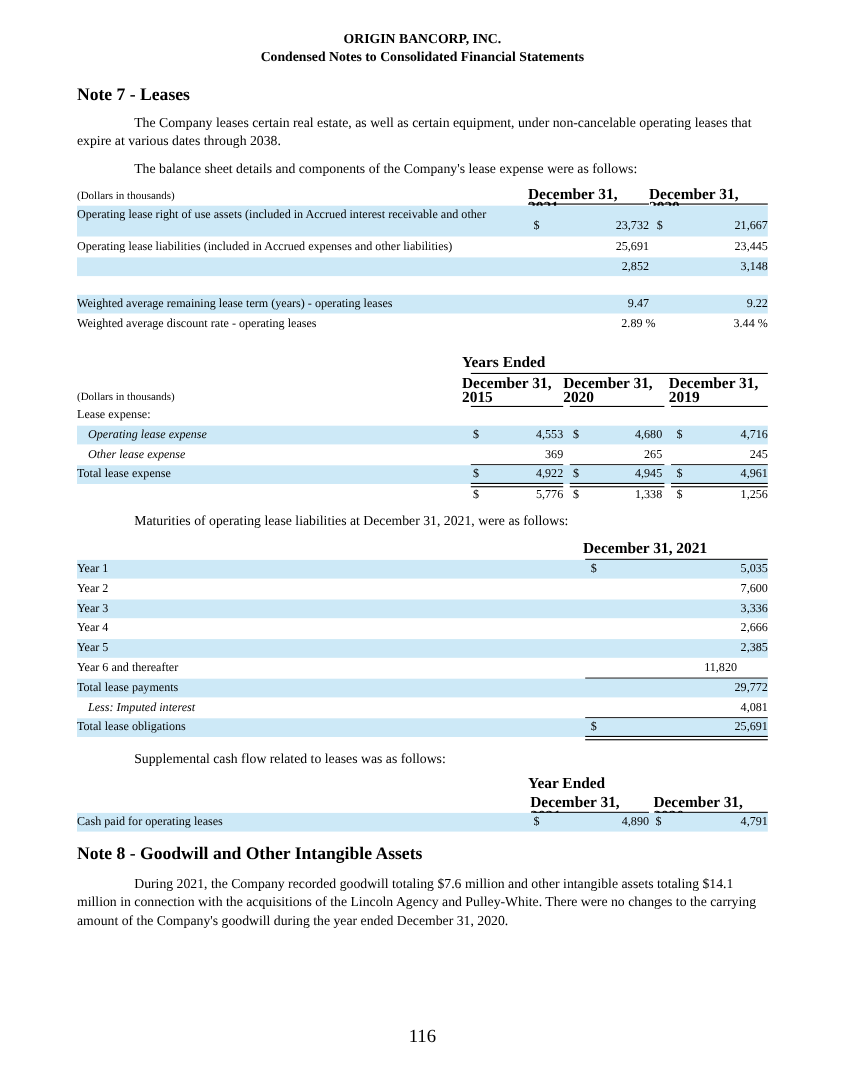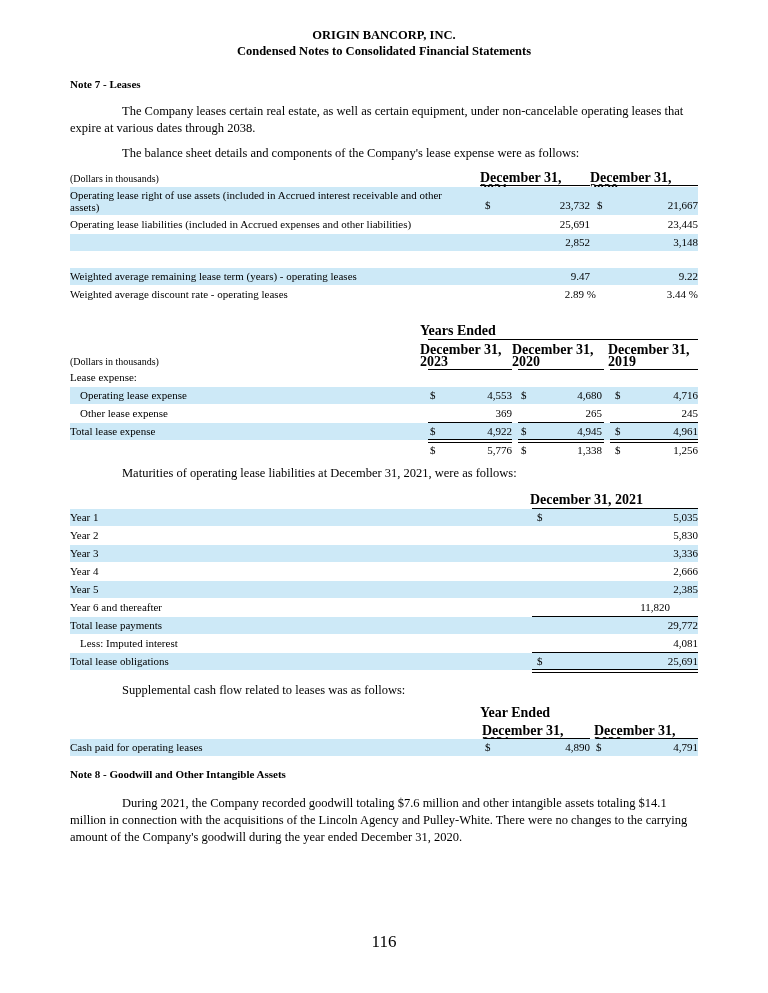--- a/index.html
+++ b/index.html
@@ -1,27 +1,27 @@
 <!DOCTYPE html>
 <html><head>
 <meta charset="utf-8">
 <style>
   html, body { margin: 0; padding: 0; background: #ffffff; }
   body { width: 768px; height: 993px; position: relative; font-family: "Liberation Serif", serif; color: #000; overflow: hidden; }
   .hdr { position: absolute; left: 0; width: 768px; text-align: center; font-weight: bold; font-size: 12.5px; }
   .h1 { top: 28px; }
   .h2 { top: 44px; }
-  .note-title { position: absolute; left: 70px; font-weight: bold; font-size: 11px; }
+  .note-title { position: absolute; left: 70px; font-weight: bold; font-size: 16px; }
   .para { position: absolute; left: 70px; width: 632px; font-size: 12.5px; line-height: 17px; }
   .indent { text-indent: 52px; }
   .small { font-size: 10px; }
   .row { position: absolute; left: 70px; width: 628px; height: 17px; font-size: 11px; line-height: 17px; }
   .row.blue { background: #cde9f7; }
   .lbl { position: absolute; left: 0; white-space: nowrap; }
-  .lbl.ind { left: 10px; }
+  .lbl.ind { left: 10px; font-style: italic; }
   .cell { position: absolute; text-align: right; }
   .dol { position: absolute; }
   .colhdr { position: absolute; font-weight: bold; font-size: 14px; line-height: 12px; }
   .uline { position: absolute; height: 0; border-top: 1px solid #000; }
   .dline { position: absolute; height: 2px; border-top: 1px solid #000; border-bottom: 1px solid #000; }
   .pageno { position: absolute; top: 932px; left: 0; width: 768px; text-align: center; font-size: 17px; }
 </style>
 </head>
 <body>
 
@@ -35,21 +35,20 @@
 <div>
   <div class="small" style="position:absolute; left:70px; top:173px;">(Dollars in thousands)</div>
   <div class="colhdr" style="left:480px; top:172px; width:112px;">December 31, 2021</div>
   <div class="colhdr" style="left:590px; top:172px; width:112px;">December 31, 2020</div>
   <div class="uline" style="left:480px; width:110px; top:185px;"></div>
   <div class="uline" style="left:595px; width:103px; top:185px;"></div>
 
   <div class="row blue" style="top:187px; height:28px;">
     <div class="lbl" style="line-height:12px; top:2px;">
       <div>Operating lease right of use assets (included in Accrued interest receivable and other</div>
-      <div>assets)</div>
     </div>
     <span class="dol" style="left:415px; top:10px;">$</span>
     <span class="cell" style="left:420px; width:100px; top:10px;">23,732</span>
     <span class="dol" style="left:527px; top:10px;">$</span>
     <span class="cell" style="left:528px; width:100px; top:10px;">21,667</span>
   </div>
   <div class="row" style="top:216px;">
     <span class="lbl">Operating lease liabilities (included in Accrued expenses and other liabilities)</span>
     <span class="cell" style="left:420px; width:100px;">25,691</span>
     <span class="cell" style="left:528px; width:100px;">23,445</span>
@@ -69,21 +68,21 @@
     <span class="cell" style="left:528px; width:100px;">3.44 %</span>
   </div>
 </div>
 
 <div>
   <div class="colhdr" style="left:420px; top:325px; width:278px;">Years Ended</div>
   <div class="uline" style="left:428px; width:270px; top:339px;"></div>
 
   <div class="colhdr" style="left:420px; top:344px; width:86px;">
     <div>December 31,</div>
-    <div>2023</div>
+    <div>2015</div>
   </div>
   <div class="colhdr" style="left:512px; top:344px; width:86px;">
     <div>December 31,</div>
     <div>2020</div>
   </div>
   <div class="colhdr" style="left:608px; top:344px; width:90px;">
     <div>December 31,</div>
     <div>2019</div>
   </div>
   <div class="uline" style="left:428px; width:84px; top:369px;"></div>
@@ -142,21 +141,21 @@
   <div class="colhdr" style="left:530px; top:494px; width:168px;">December 31, 2021</div>
   <div class="uline" style="left:532px; width:166px; top:508px;"></div>
 
   <div class="row blue" style="top:509px;">
     <span class="lbl">Year 1</span>
     <span class="dol" style="left:467px;">$</span>
     <span class="cell" style="left:478px; width:150px;">5,035</span>
   </div>
   <div class="row" style="top:527px;">
     <span class="lbl">Year 2</span>
-    <span class="cell" style="left:478px; width:150px;">5,830</span>
+    <span class="cell" style="left:478px; width:150px;">7,600</span>
   </div>
   <div class="row blue" style="top:545px;">
     <span class="lbl">Year 3</span>
     <span class="cell" style="left:478px; width:150px;">3,336</span>
   </div>
   <div class="row" style="top:563px;">
     <span class="lbl">Year 4</span>
     <span class="cell" style="left:478px; width:150px;">2,666</span>
   </div>
   <div class="row blue" style="top:581px;">

